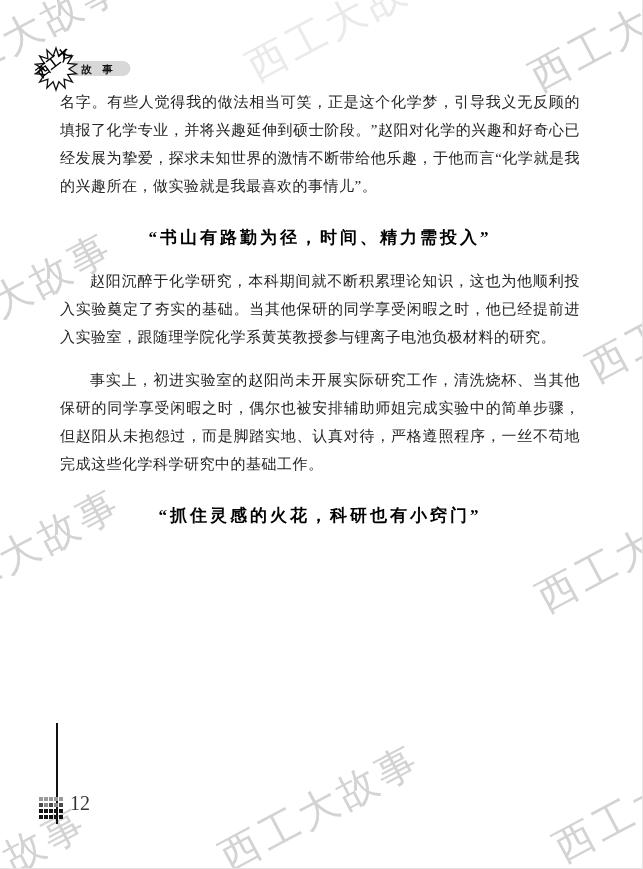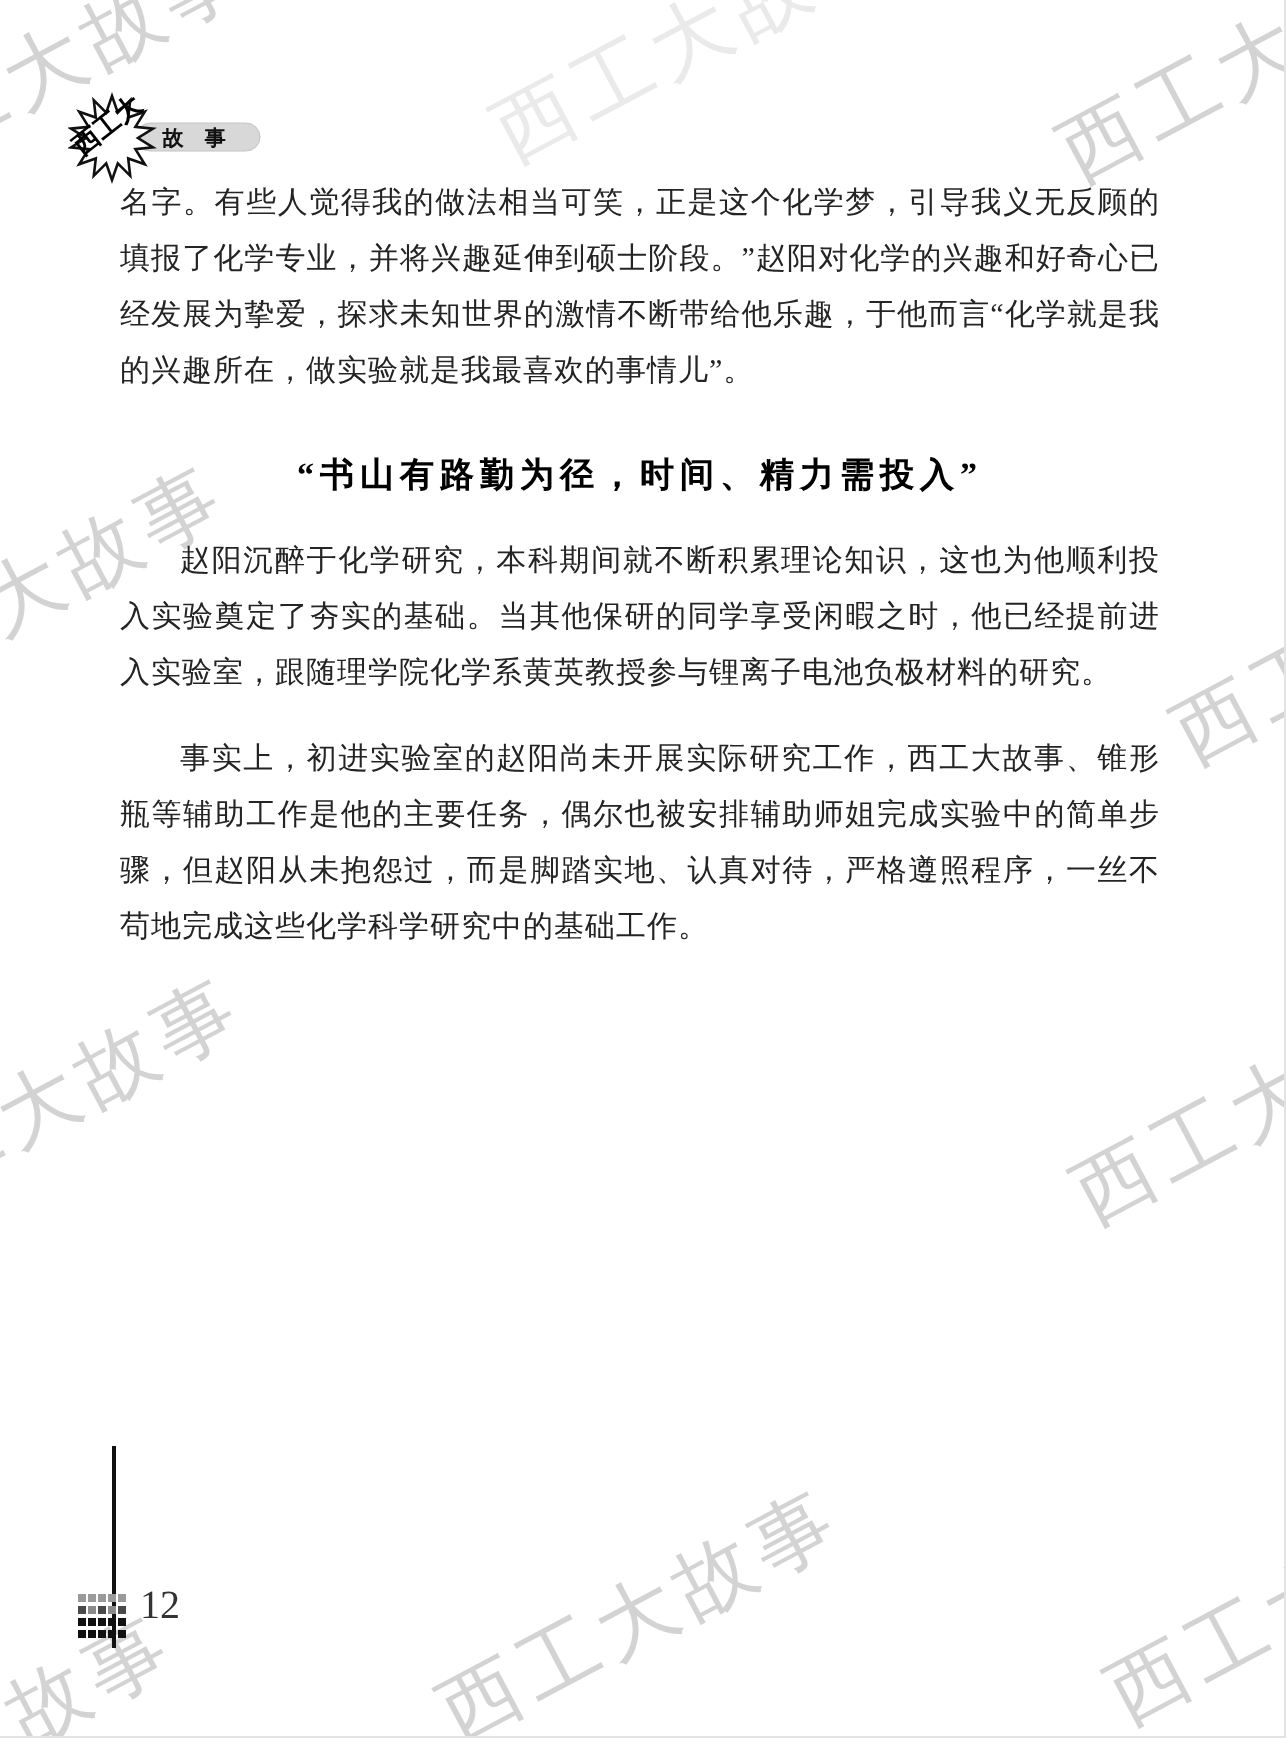--- a/index.html
+++ b/index.html
@@ -84,21 +84,22 @@
       <polygon points="22,4 24.9,12.3 31.1,6.1 30.1,14.8 38.4,11.9 33.7,19.4 42.5,20.3 35,25 42.5,29.7 33.7,30.6 38.4,38.1 30.1,35.2 31.1,43.9 24.9,37.7 22,46 19.1,37.7 12.9,43.9 13.9,35.2 5.6,38.1 10.3,30.6 1.5,29.7 9,25 1.5,20.3 10.3,19.4 5.6,11.9 13.9,14.8 12.9,6.1 19.1,12.3" fill="#ffffff" stroke="#111" stroke-width="1.3"></polygon>
       <text x="7" y="34" transform="rotate(-38 7 34)" font-size="13" font-weight="bold" fill="#000" font-family="Liberation Serif, DejaVu Serif, serif">西工大</text>
       <text x="65" y="28.5" text-anchor="middle" font-size="10.5" font-weight="bold" fill="#111" letter-spacing="4" font-family="Liberation Serif, DejaVu Serif, serif">故 事</text>
     </svg>
   </div>
 
   <div class="flow">
       <p class="body">名字。有些人觉得我的做法相当可笑，正是这个化学梦，引导我义无反顾的填报了化学专业，并将兴趣延伸到硕士阶段。”赵阳对化学的兴趣和好奇心已经发展为挚爱，探求未知世界的激情不断带给他乐趣，于他而言“化学就是我的兴趣所在，做实验就是我最喜欢的事情儿”。</p>
       <p class="heading">“书山有路勤为径，时间、精力需投入”</p>
       <p class="body indent">赵阳沉醉于化学研究，本科期间就不断积累理论知识，这也为他顺利投入实验奠定了夯实的基础。当其他保研的同学享受闲暇之时，他已经提前进入实验室，跟随理学院化学系黄英教授参与锂离子电池负极材料的研究。</p>
-      <p class="body indent">事实上，初进实验室的赵阳尚未开展实际研究工作，西工大故事、锥形瓶等辅助工作是他的主要任务，偶尔也被安排辅助师姐完成实验中的简单步骤，但赵阳从未抱怨过，而是脚踏实地、认真对待，严格遵照程序，一丝不苟地完成这些化学科学研究中的基础工作。</p>
+      <p class="body indent">事实上，初进实验室的赵阳尚未开展实际研究工作，清洗烧杯、当其他保研的同学享受闲暇之时，偶尔也被安排辅助师姐完成实验中的简单步骤，但赵阳从未抱怨过，而是脚踏实地、认真对待，严格遵照程序，一丝不苟地完成这些化学科学研究中的基础工作。</p>
+      <p class="heading">“抓住灵感的火花，科研也有小窍门”</p>
     </div>
 
   <div class="foot-rule"></div>
   <svg class="grid-icon" width="26" height="27">
       <rect x="0" y="0" width="4" height="4" fill="#9a9a9a"></rect>
       <rect x="5" y="0" width="4" height="4" fill="#9a9a9a"></rect>
       <rect x="10" y="0" width="4" height="4" fill="#9a9a9a"></rect>
       <rect x="15" y="0" width="4" height="4" fill="#9a9a9a"></rect>
       <rect x="20" y="0" width="4" height="4" fill="#9a9a9a"></rect>
       <rect x="0" y="6" width="4" height="4" fill="#4a4a4a"></rect>

